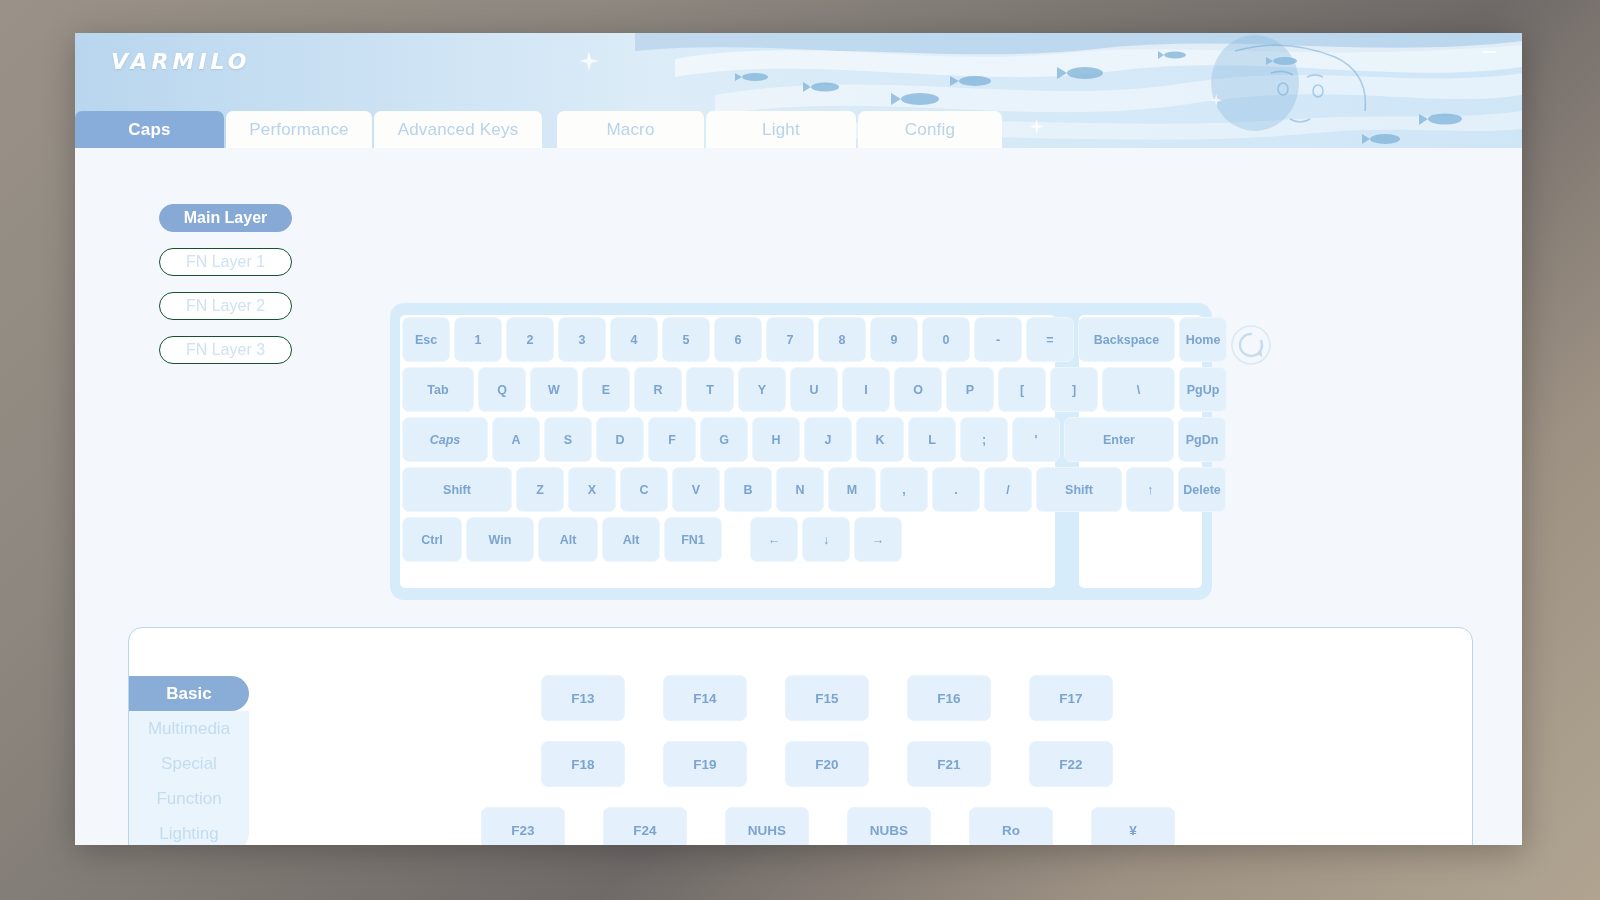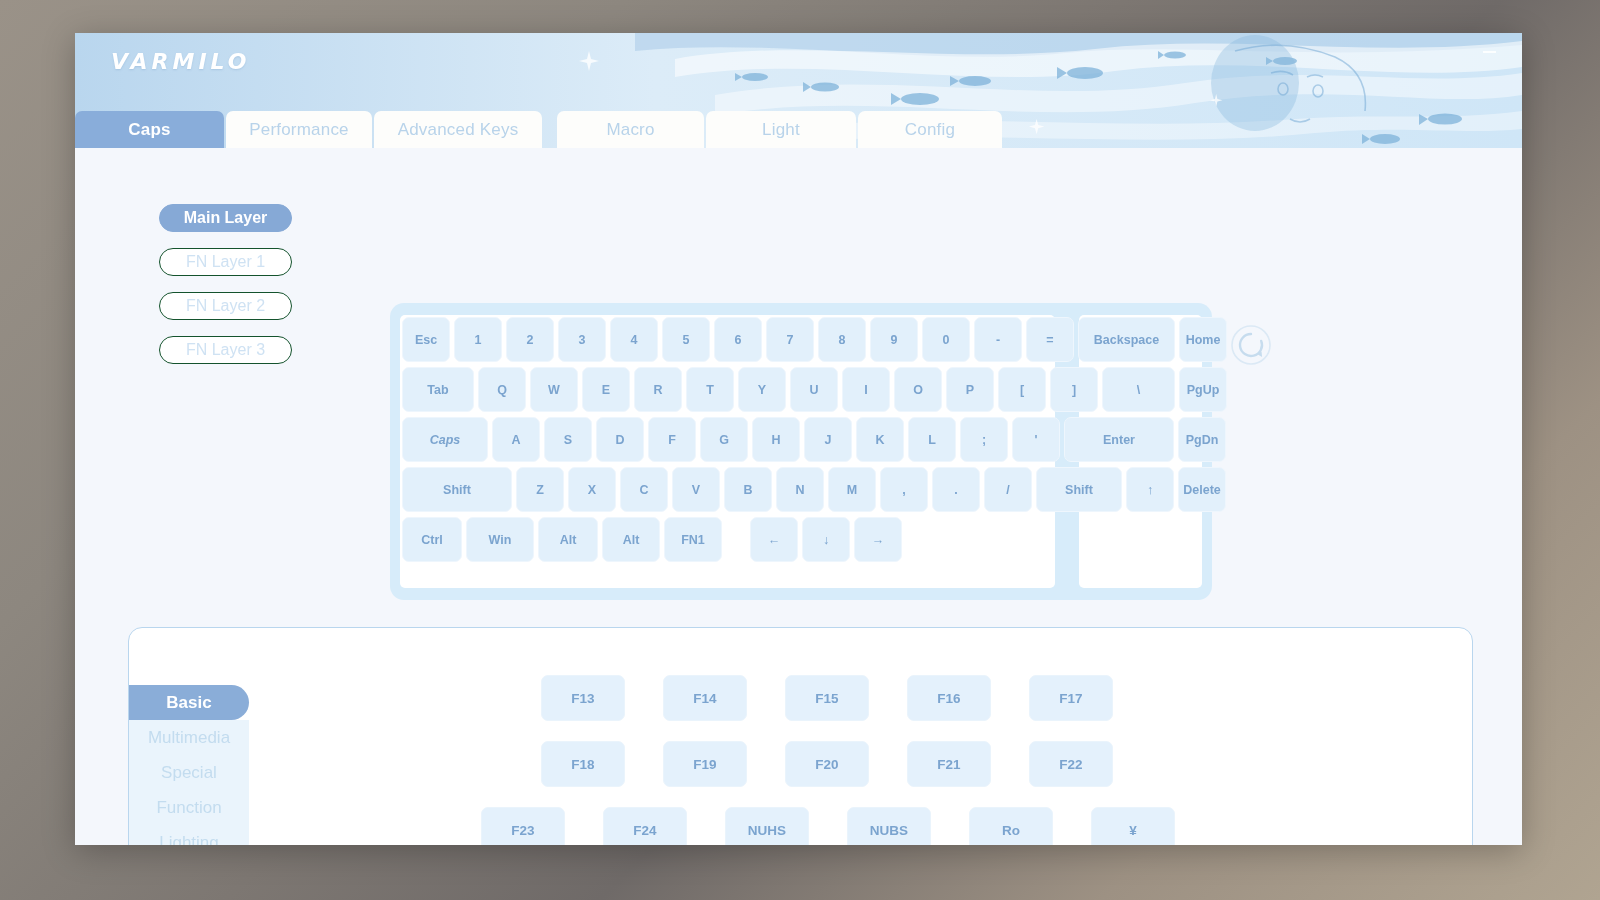--- a/index.html
+++ b/index.html
@@ -161,21 +161,21 @@
   #keycode-panel {
     position: absolute;
     left: 53px; top: 479px;
     width: 1345px; height: 330px;
     background: #ffffff;
     border: 1.5px solid #b9d6ee;
     border-radius: 14px;
   }
   #category-list {
     position: absolute;
-    left: 0px; top: 57px;
+    left: 0px; top: 48px;
     width: 120px;
   }
   .cat-item {
     height: 35px;
     display: flex; align-items: center; justify-content: center;
     font-size: 17px;
     color: #c3dcef;
     background: #eaf4fc;
     user-select: none;
     white-space: nowrap;

